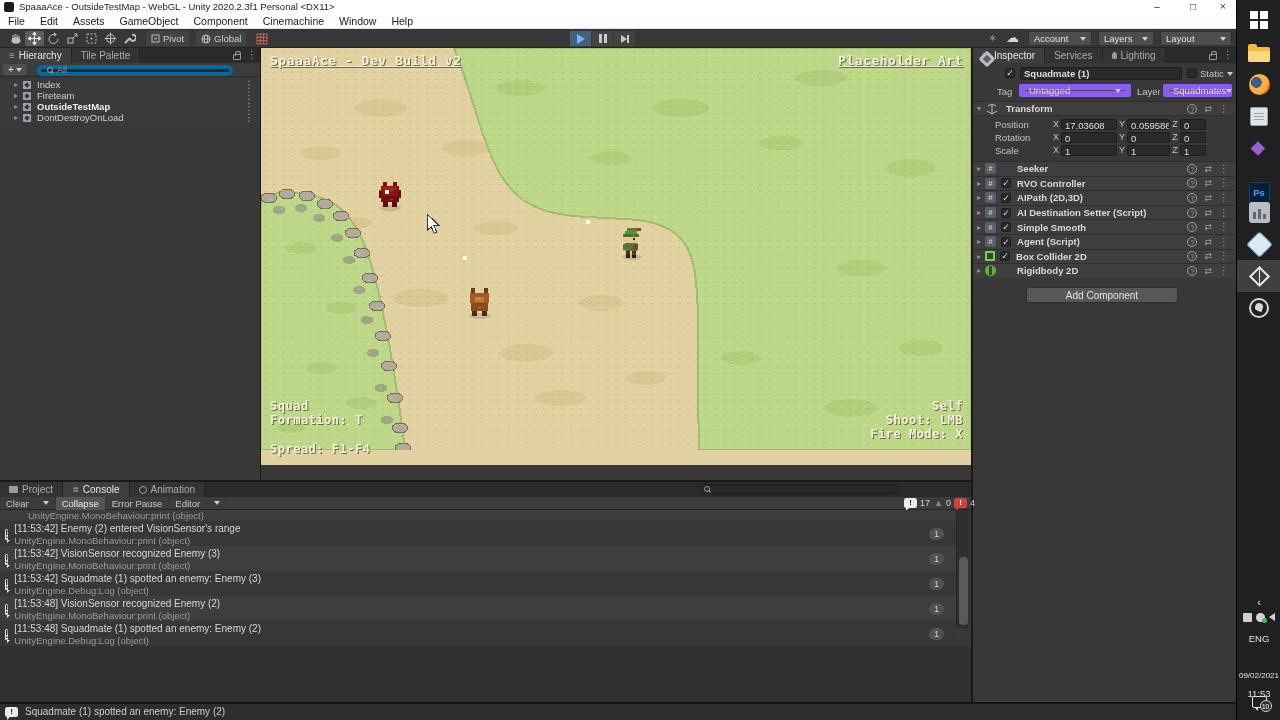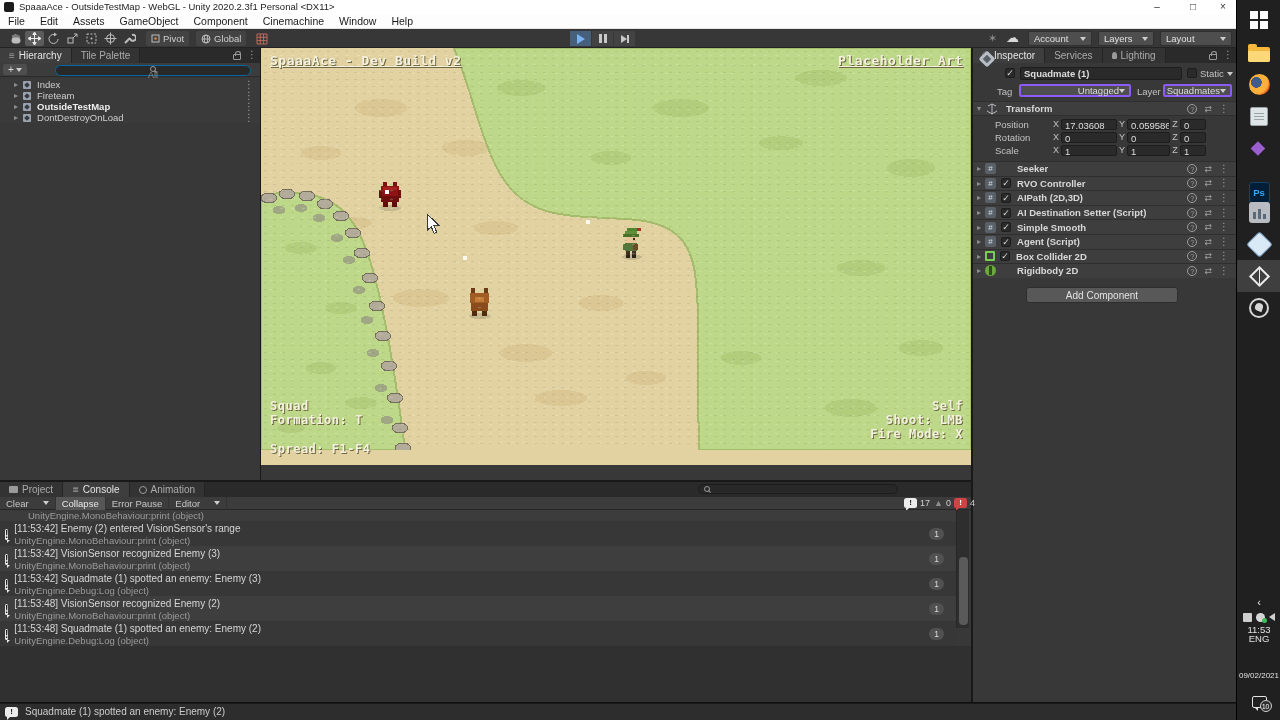--- a/index.html
+++ b/index.html
@@ -45,21 +45,21 @@
   .lock { position:relative; width:8px; height:6px; border:1px solid #9a9a9a; border-radius:1px; margin-top:4px; }
   .lock::before { content:""; position:absolute; left:1px; top:-4px; width:4px; height:4px; border:1px solid #9a9a9a; border-bottom:none; border-radius:3px 3px 0 0; }
   .fold { color:#8f8f8f; font-size:8px; }
   .chk { width:10px; height:10px; background:#2a2a2a; border:1px solid #1d1d1d; border-radius:2px; color:#d8d8d8; font-size:9px; line-height:9px; text-align:center; }
   .chk.off { color:transparent; }
 
   
   #hierarchy { left:0; top:48px; width:260px; height:434px; }
   #h-toolbar { left:0; top:15px; width:260px; height:14px; background:#3c3c3c; border-bottom:1px solid #2a2a2a; }
   #h-add { left:3px; top:1px; width:24px; height:11px; background:#4e4e4e; border-radius:2px; color:#ddd; font-size:10px; line-height:10px; display:flex; align-items:center; justify-content:center; gap:2px; }
-  #h-search { left:55px; top:1.5px; width:196px; height:11px; background:#282828; border:1px solid #0369a1; border-radius:6px; display:flex; align-items:center; gap:4px; padding:0 6px; color:#8e8e8e; font-size:9px;flex-direction:column; }
+  #h-search { left:37px; top:1.5px; width:196px; height:11px; background:#282828; border:4px solid #0369a1; border-radius:6px; display:flex; align-items:center; gap:4px; padding:0 6px; color:#8e8e8e; font-size:9px; }
   .mag { position:relative; width:6px; height:6px; }
   .mag::before { content:""; position:absolute; width:4px; height:4px; border:1px solid #999; border-radius:50%; left:0; top:0; }
   .mag::after { content:""; position:absolute; width:3px; height:1px; background:#999; transform:rotate(45deg); left:4px; top:5px; }
   .h-row { left:0; width:260px; height:11px; display:flex; align-items:center; background:#3a3a3a; }
   .h-row .fold { margin-left:14px; }
   .scene-ico { width:8px; height:8px; margin-left:5px; background:#9aa2ad; border-radius:1px; position:relative; }
   .scene-ico::before { content:""; position:absolute; left:2px; top:2px; width:4px; height:4px; background:#353a40; transform:rotate(45deg); }
   .h-name { margin-left:6px; font-size:9.5px; color:#cfcfcf; flex:1; }
   .h-name.bold { font-weight:bold; color:#ededed; }
   .h-row .kebab { margin-right:6px; }
@@ -79,21 +79,21 @@
     background-image:radial-gradient(rgba(110,100,55,.14) 1px, transparent 1.3px), radial-gradient(rgba(255,255,240,.20) 1px, transparent 1.3px);
     background-size:9px 7px, 11px 9px; background-position:0 0, 4px 3px; }
   .hud { position:absolute; font-family:"DejaVu Sans Mono",monospace; font-weight:bold; color:#f4f1e0; text-shadow:1px 1px 0 rgba(105,98,58,.95); letter-spacing:.5px; white-space:nowrap; }
   .hud.big { font-size:13px;text-decoration:underline; }
   .hud.sm { font-size:12px; }
 
   
   #inspector { left:973px; top:48px; width:263px; height:654px; }
   .i-lbl { font-size:9.5px; color:#c2c2c2; }
   .i-field { background:#2a2a2a; border:1px solid #1d1d1d; border-radius:2px; color:#dedede; font-size:9.5px; line-height:11px; padding:0 3px; overflow:hidden; white-space:nowrap; }
-  .i-dd { background:#4e4e4e; border:2px solid #8b5cf6; border-radius:2px; color:#dedede; font-size:9.5px; display:flex; align-items:center; justify-content:flex-end; padding:0 4px; }
+  .i-dd { background:#4e4e4e; border:6px solid #8b5cf6; border-radius:2px; color:#dedede; font-size:9.5px; display:flex; align-items:center; justify-content:space-between; padding:0 4px; }
   .hicon { color:#9d9d9d; font-size:9px; }
   .help-c { width:10px; height:10px; border:1px solid #9d9d9d; border-radius:50%; color:#9d9d9d; font-size:7.5px; line-height:9px; text-align:center; }
   .cube-ico { left:6px; top:3px; width:16px; height:16px; }
   .cube-ico .c1 { position:absolute; left:2px; top:2px; width:12px; height:12px; background:#b9bec6; transform:rotate(45deg); border-radius:2px; }
   .cube-ico .c2 { position:absolute; left:5px; top:5px; width:6px; height:6px; background:#596068; transform:rotate(45deg); }
   .t-row { left:0; width:263px; height:13px; display:flex; align-items:flex-start; }
   .t-label { width:78px; padding-left:22px; font-size:9.5px; color:#c2c2c2; }
   .axis { width:10px; text-align:center; font-size:9px; color:#c2c2c2; }
   .t-field { height:11px; }
   .c-row { left:0; width:263px; height:14.6px; display:flex; align-items:center; border-top:1px solid #2f2f2f; background:#3e3e3e; }
@@ -844,21 +844,21 @@
         <span class="obs"></span>
       </div>
 
     <div class="tb-small abs" style="top:596px; font-size:11px">‹</div>
     <div class="tb-small abs tray" style="top:613px">
       <span class="tray-sq"></span>
       <span class="tray-lock"></span>
       <span class="spk"></span>
     </div>
     <div class="tb-small abs" style="top:633px; font-size:9.5px">ENG</div>
-    <div class="tb-small abs" style="top:624px; font-size:9.5px">11:53</div>
+    <div class="tb-small abs" style="top:688px; font-size:9.5px">11:53</div>
     <div class="tb-small abs" style="top:671px; font-size:8px">09/02/2021</div>
     <div class="tb-cell abs" style="top:690px; height:24px">
       <span class="notif">
           <span class="notif-badge">10</span>
         </span>
     </div>
   </div>
 
 </div>
 

